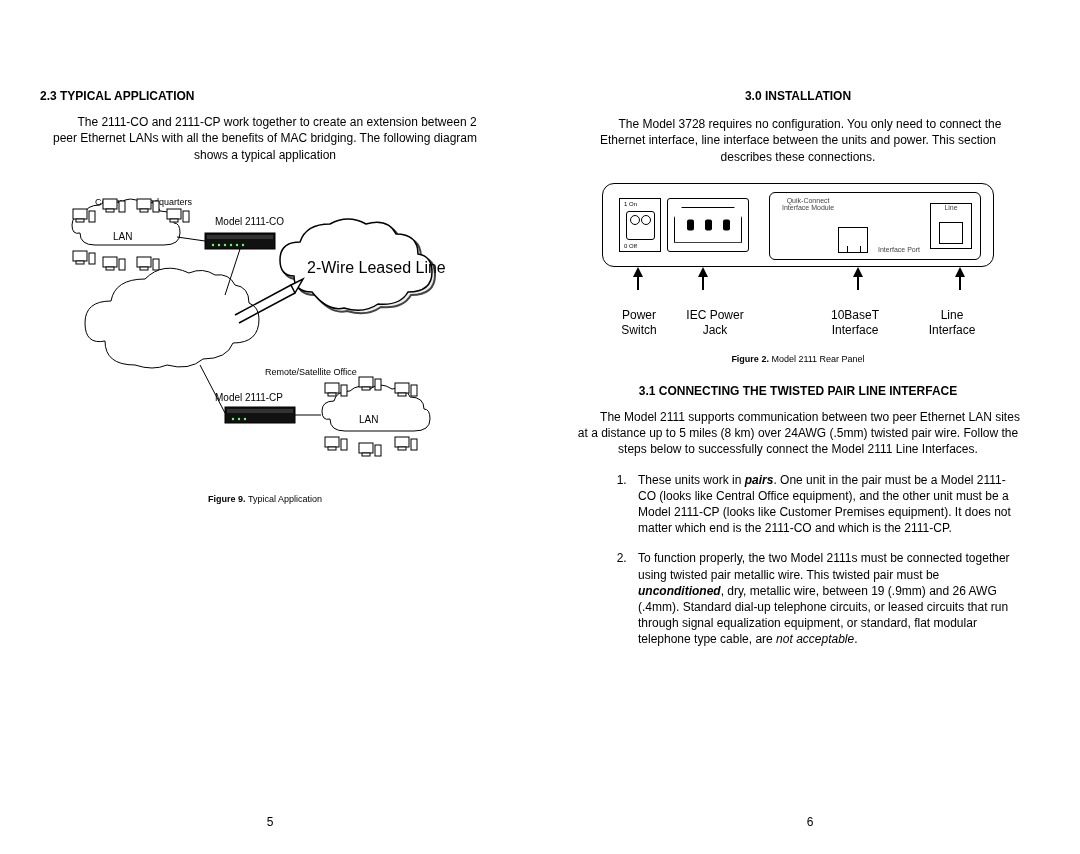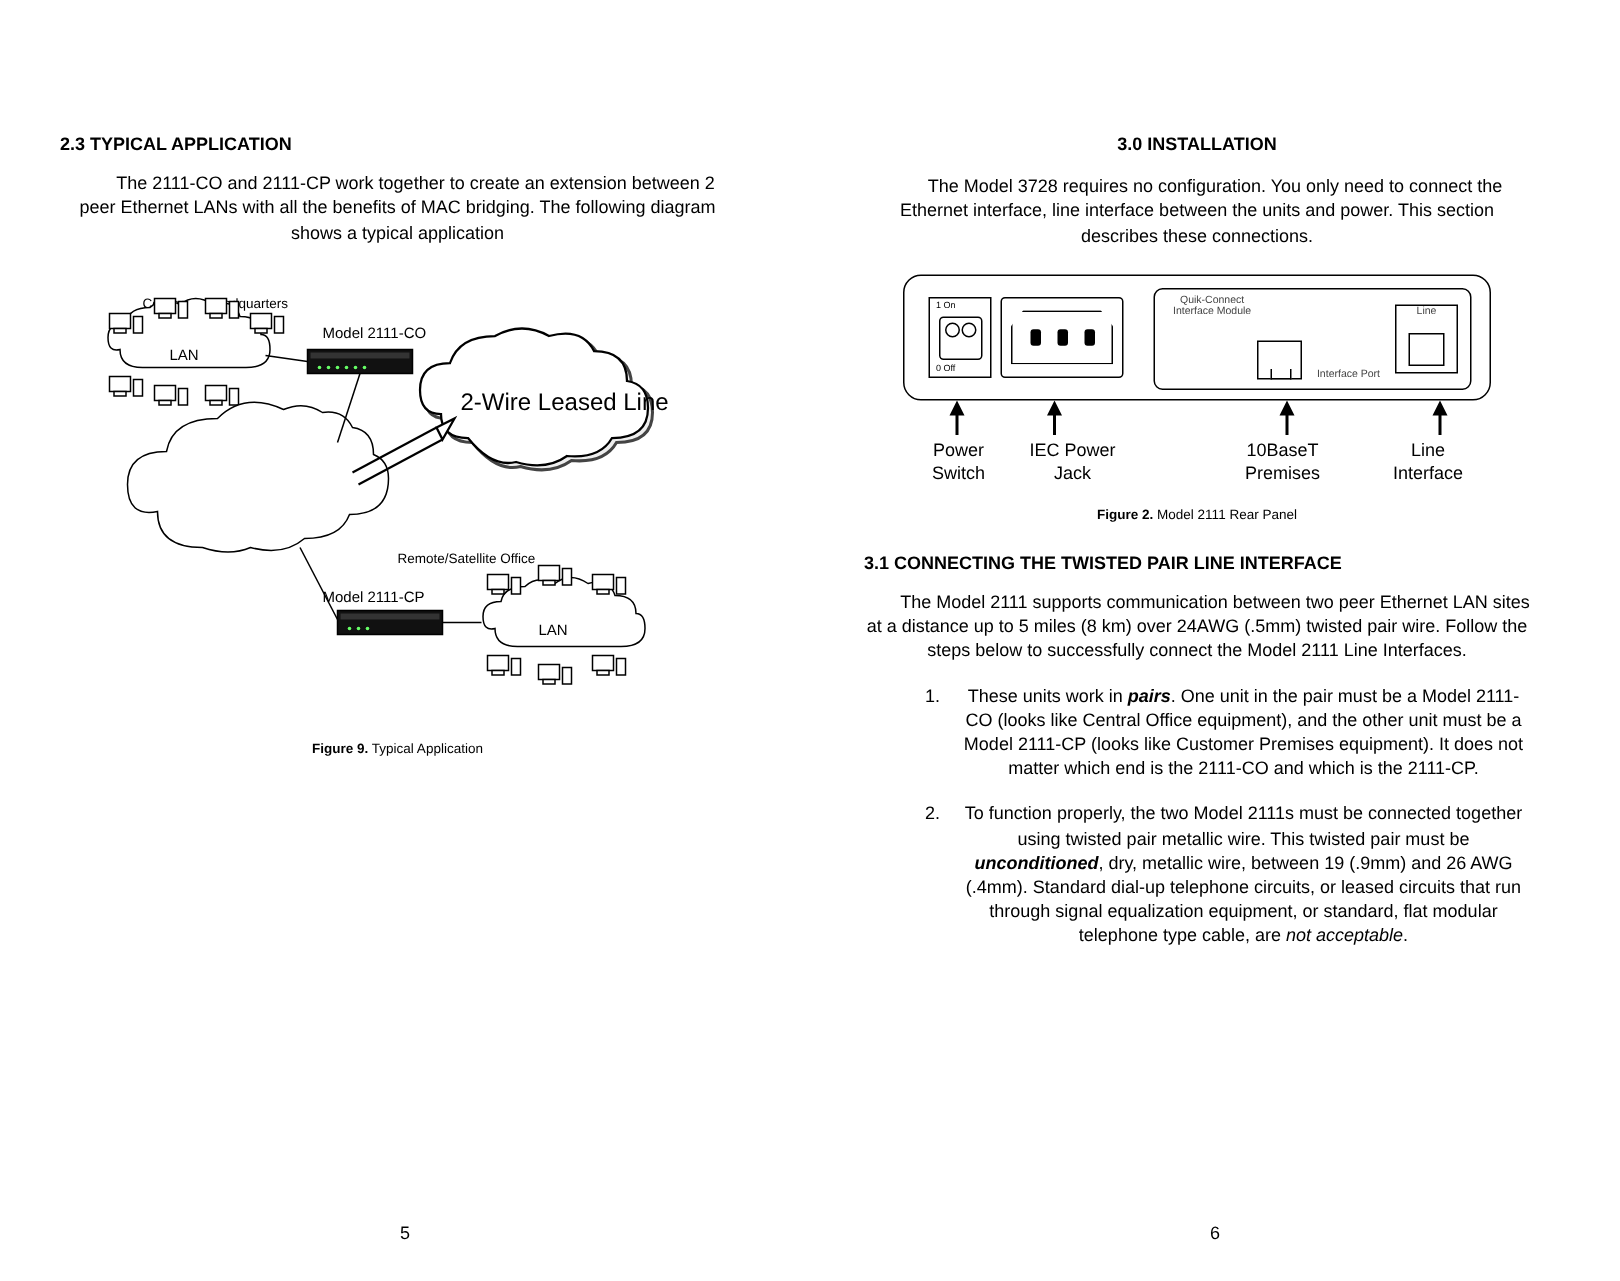--- a/index.html
+++ b/index.html
@@ -71,21 +71,20 @@
     text-align: center;
     line-height: 1.25;
   }
   ol.steps {
     margin: 0;
     padding-left: 54px;
   }
   ol.steps li {
     margin-bottom: 14px;
     padding-left: 8px;
-    text-align: center;
   }
   .b { font-weight: bold; font-style: italic; }
   .i { font-style: italic; }
   .svgfig { display: block; margin: 0 auto; }
 
   
   .panel {
     border: 1.5px solid #000;
     border-radius: 12px;
     width: 390px;
@@ -334,36 +333,36 @@
         <div class="arrow-up" style="left:95px;">
             <div class="stem"></div>
           </div>
         <div class="arrow-up" style="left:250px;">
             <div class="stem"></div>
           </div>
         <div class="arrow-up" style="left:352px;">
             <div class="stem"></div>
           </div>
       </div>
-      <div class="callouts" style="width:390px; margin:0 auto;">
+      <div class="callouts" style="width:390px; margin:15px auto;">
         <div class="callout" style="width:60px; margin-left:6px; white-space:pre;">Power
 Switch</div>
         <div class="callout" style="width:80px; margin-left:6px; white-space:pre;">IEC Power
 Jack</div>
         <div class="callout" style="width:80px; margin-left:60px; white-space:pre;">10BaseT
-Premises</div>
+Interface</div>
         <div class="callout" style="width:70px; margin-left:22px; white-space:pre;">Line
 Interface</div>
       </div>
       <div class="fig-caption" style="margin-top:14px;">
         <span class="fignum">Figure  2.</span><span>  Model 2111 Rear Panel</span>
       </div>
     </div>
 
-    <h2 class="section" style="margin-top:18px;">3.1 CONNECTING THE TWISTED PAIR LINE INTERFACE</h2>
+    <h2 class="section" style="margin-top:18px;text-align:center;">3.1 CONNECTING THE TWISTED PAIR LINE INTERFACE</h2>
     <p class="body">The Model 2111 supports communication between two peer Ethernet LAN sites at a distance up to 5 miles (8 km) over 24AWG (.5mm) twisted pair wire.  Follow the steps below to successfully connect the Model 2111 Line Interfaces.</p>
 
     <ol class="steps">
       <li>
         <span>These units work in </span><span class="b">pairs</span><span>.  One unit in the pair must be a Model 2111-CO (looks like Central Office equipment), and the other unit must be a Model 2111-CP (looks like Customer Premises equipment).  It does not matter which end is the 2111-CO and which is the 2111-CP.</span>
       </li>
       <li>
         <span>To function properly, the two Model 2111s must be connected together using twisted pair metallic wire.  This twisted pair must be </span><span class="b">unconditioned</span><span>, dry, metallic wire, between 19 (.9mm) and 26 AWG (.4mm).  Standard dial-up telephone circuits, or leased circuits that run through signal equalization equipment, or standard, flat modular telephone type cable, are </span><span class="i">not acceptable</span><span>.</span>
       </li>
     </ol>

